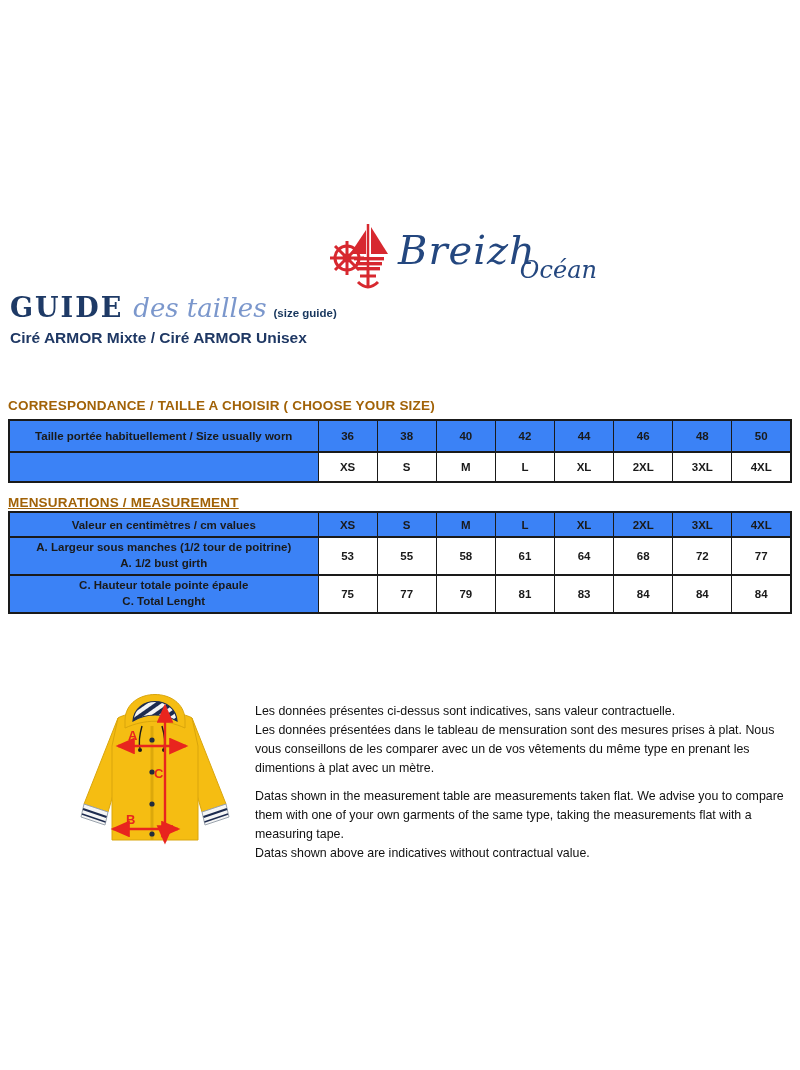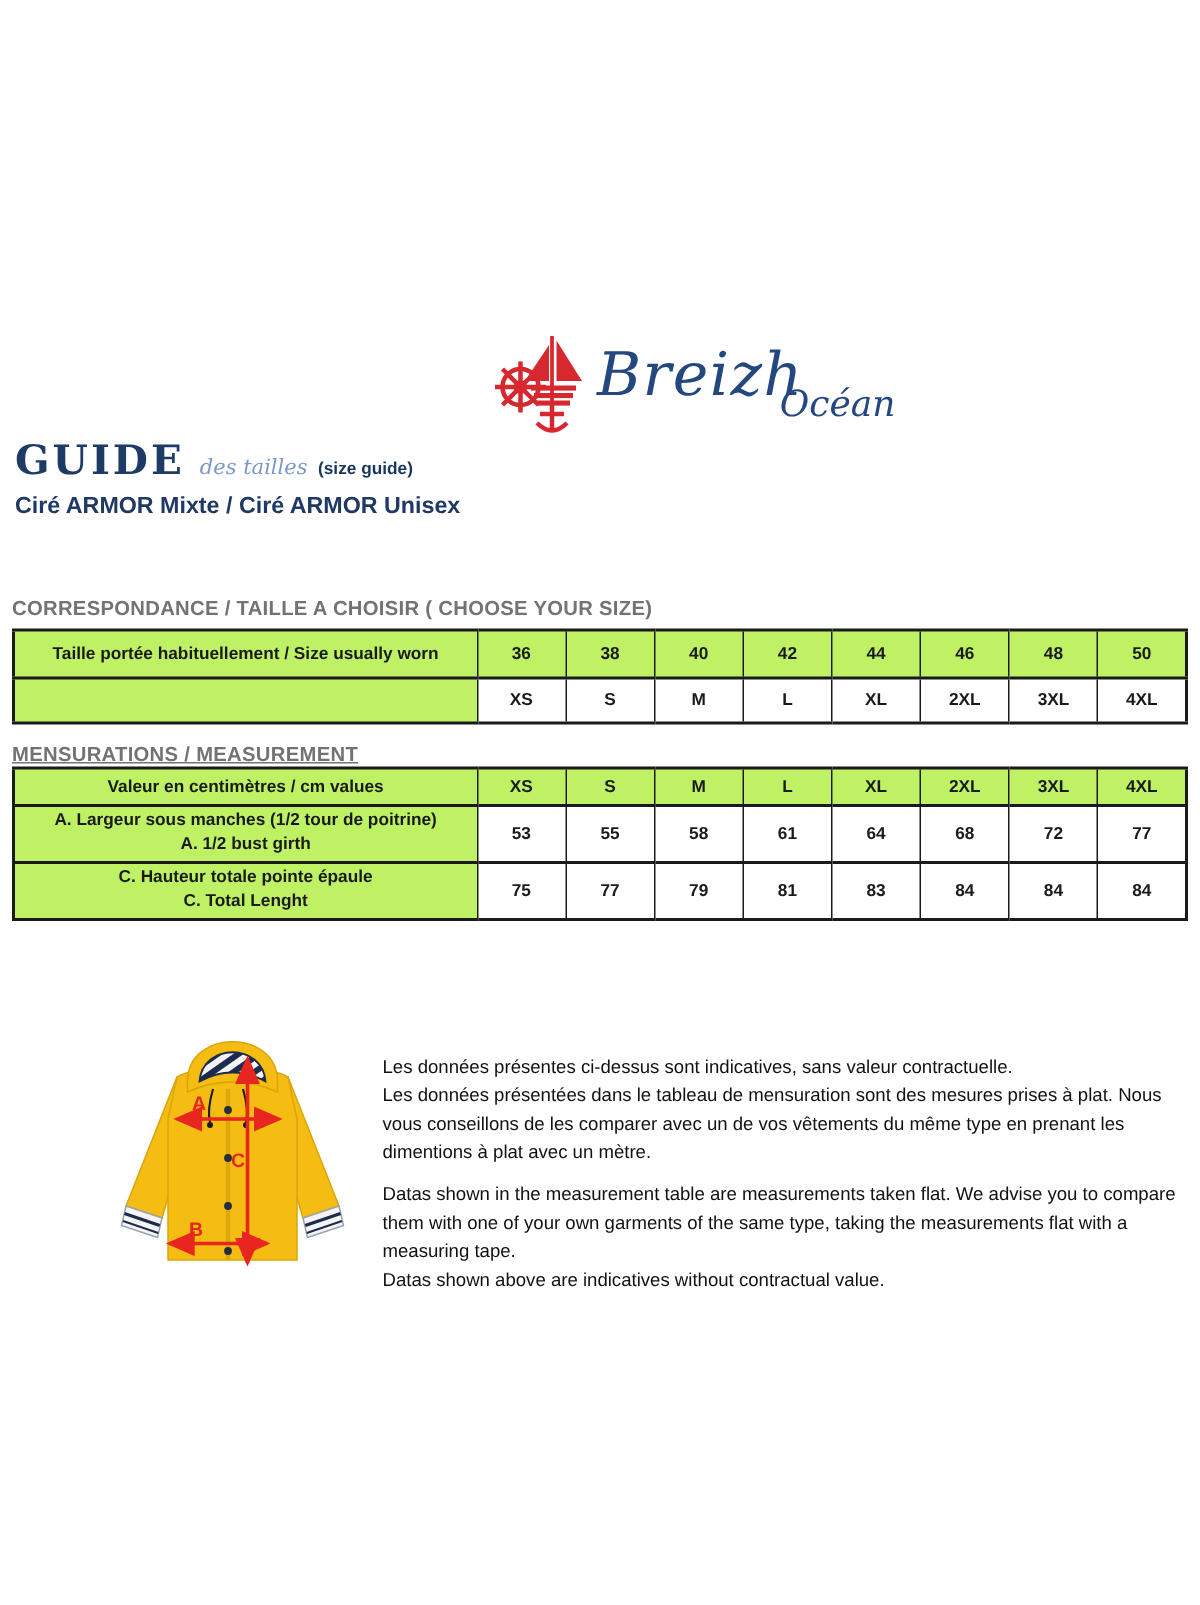--- a/index.html
+++ b/index.html
@@ -10,38 +10,38 @@
   
   .logo { position:absolute; left:330px; top:220px; display:flex; align-items:flex-start; }
   .logo svg { display:block; }
   .logo-text { position:relative; margin-left:8px; margin-top:10px; color:#24477f; font-family:"DejaVu Serif", serif; font-style:italic; }
   .logo-breizh { font-size:40px; line-height:1; letter-spacing:1px; }
   .logo-ocean  { font-size:24px; line-height:1; position:relative; left:-16px; top:14px; }
 
   
   .guide-line { position:absolute; left:10px; top:292px; display:flex; align-items:baseline; white-space:nowrap;text-align:center; }
   .guide-word { font-family:"DejaVu Serif", serif; font-weight:bold; font-size:27px; letter-spacing:2px; color:#1e3a66; }
-  .des-tailles { font-family:"DejaVu Serif", serif; font-style:italic; font-size:14px; color:#7b97cc; margin-left:10px; }
+  .des-tailles { font-family:"DejaVu Serif", serif; font-style:italic; font-size:26px; color:#7b97cc; margin-left:10px; }
   .size-guide { font-size:11.5px; font-weight:bold; color:#17365d; margin-left:7px; }
   .product-title { position:absolute; left:10px; top:329px; font-size:15.5px; font-weight:bold; color:#1f3864; }
 
-  .sec-heading { position:absolute; left:8px; font-size:13.5px; font-weight:bold; color:#737373; letter-spacing:.2px; }
+  .sec-heading { position:absolute; left:8px; font-size:13.5px; font-weight:bold; color:#a16207; letter-spacing:.2px; }
   .sec1 { top:398px; }
   .sec2 { top:495px;text-decoration:underline; }
 
   
   table { position:absolute; left:8px; width:784px; border-collapse:collapse; table-layout:fixed; border:2px solid #1a1a1a; }
   .t1 { top:419px; }
   .t2 { top:511px; }
   td { border-left:1px solid #1a1a1a; border-right:1px solid #1a1a1a;
        border-top:2px solid #1a1a1a; border-bottom:2px solid #1a1a1a;
        text-align:center; vertical-align:middle;
        font-size:11.5px; font-weight:bold; color:#1a1a1a; padding:2px 3px; }
   td.label-col { width:309px; }
-  .blue { background:#bef264; }
+  .blue { background:#3b82f6; }
   .t1 tr:nth-child(1) td { height:32px; }
   .t1 tr:nth-child(2) td { height:30px; }
   .t2 tr:nth-child(1) td { height:25px; }
   .t2 tr:nth-child(n+2) td { height:38px; }
   .lbl2 div { line-height:1.35; }
 
   
   .jacket { position:absolute; left:68px; top:676px; }
   .j-yellow { fill:#f5bd12; stroke:#d9a50c; stroke-width:1; }
   .j-label { fill:#e8251e; font-family:"Liberation Sans", sans-serif; font-weight:bold; font-size:13px; }

